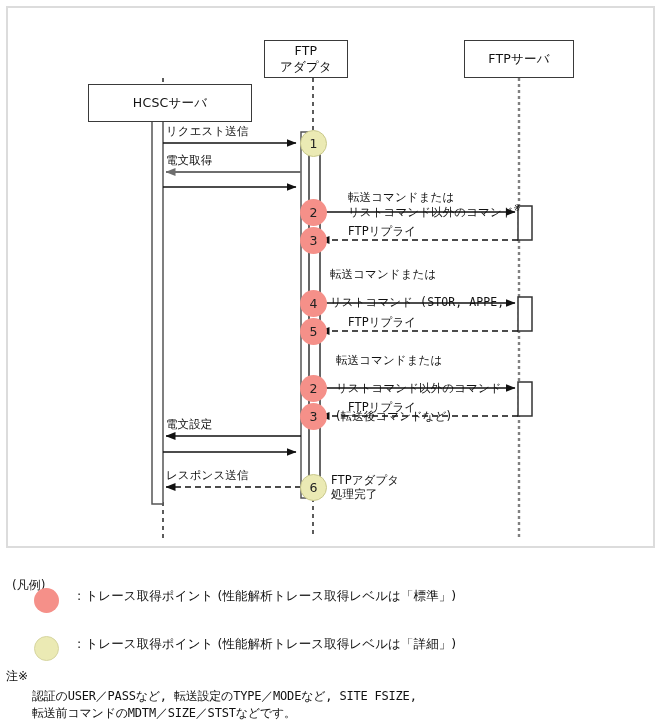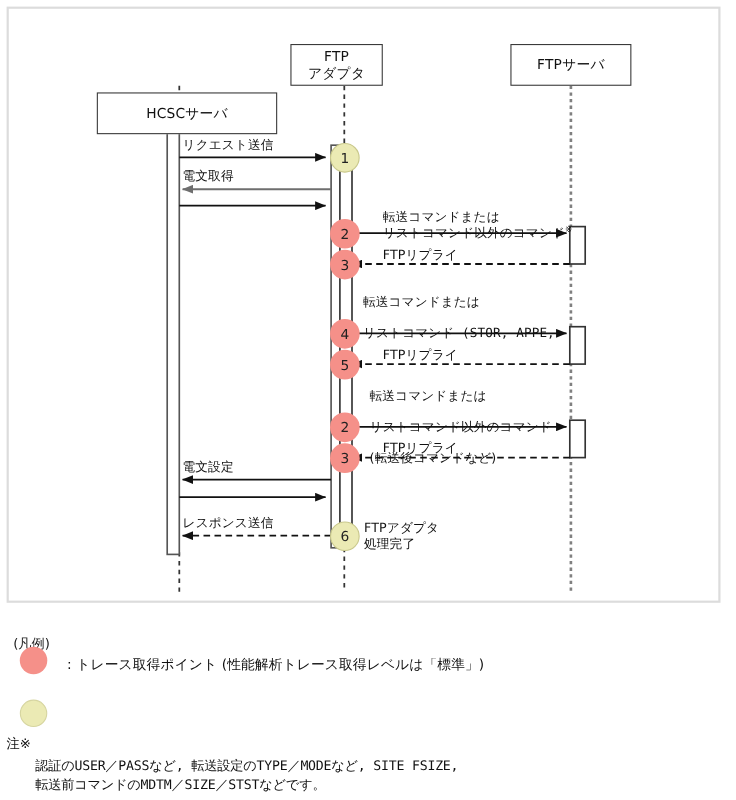--- a/index.html
+++ b/index.html
@@ -88,23 +88,23 @@
     left: 0; top: 556px;
     width: 669px;
   }
   #legend-title {
     position: absolute;
     left: 12px; top: 21px;
     font-size: 12px;
   }
   .legend-row {
     position: absolute;
-    left: 18px;
+    left: 34px;
     display: flex;
-    align-items: flex-end;
+    align-items: flex-start;
   }
   .legend-swatch {
     width: 25px; height: 25px;
     border-radius: 50%;
     flex: 0 0 auto;
   }
   .sw-standard { background: #f59089; }
   .sw-detail   { background: #ebeab4; border: 1px solid #d6d5a0; }
   .legend-text {
     margin-left: 18px;
@@ -256,20 +256,21 @@
 <div id="legend">
   <div id="legend-title">(凡例)</div>
 
   <div class="legend-row" style="top:32px;">
     <span class="legend-swatch sw-standard"></span>
     <span class="legend-text">: トレース取得ポイント (性能解析トレース取得レベルは「標準」)</span>
   </div>
 
   <div class="legend-row" style="top:80px;">
     <span class="legend-swatch sw-detail"></span>
+    <span class="legend-text">: トレース取得ポイント (性能解析トレース取得レベルは「詳細」)</span>
   </div>
 </div>
 
 <div id="footnote">
   <div id="footnote-label">注※</div>
   <div id="footnote-body">認証のUSER／PASSなど, 転送設定のTYPE／MODEなど, SITE FSIZE,
 転送前コマンドのMDTM／SIZE／STSTなどです。</div>
 </div>
 
 </body></html>

